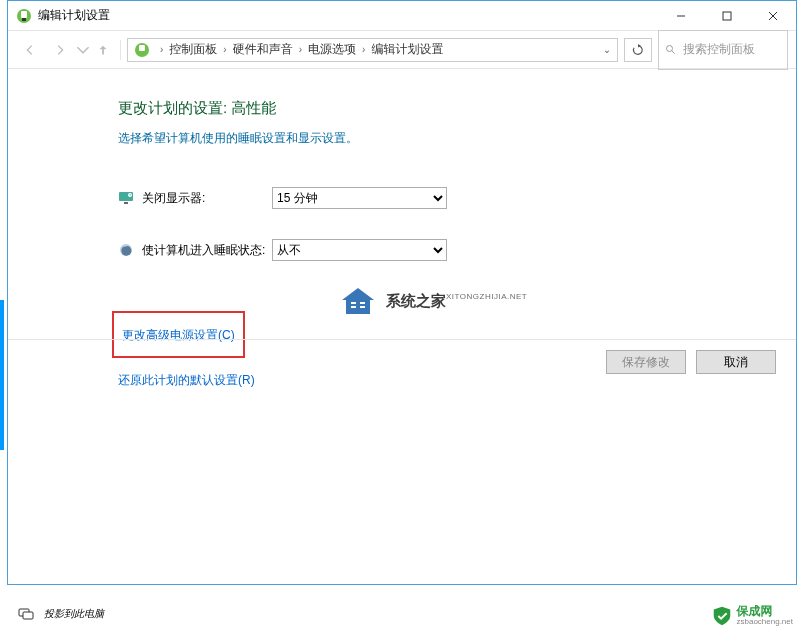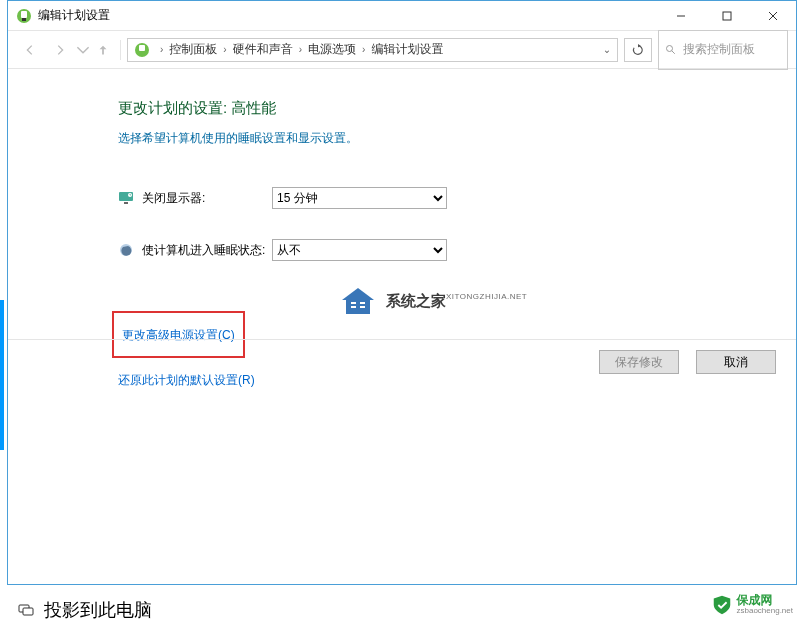--- a/index.html
+++ b/index.html
@@ -43,28 +43,28 @@
 .link-box { border: 2px solid #d33; padding: 12px 8px; display: inline-block; margin-bottom: 12px; margin-left: -6px; }
 .link-text { color: #0066cc; font-size: 12px; cursor: pointer; }
 .link-row2 { margin-top: 0; }
 
 .watermark { position: absolute; left: 330px; top: 285px; display: flex; align-items: center; opacity: 0.95; }
 .watermark .wm-icon { width: 40px; height: 30px; margin-right: 8px; }
 .watermark .wm-text { display: flex; flex-direction: row; }
 .watermark .wm-title { font-size: 15px; font-weight: bold; color: #333; }
 .watermark .wm-sub { font-size: 8px; color: #666; letter-spacing: 0.5px; }
 
-.footer-bar { border-top: 1px solid #e5e5e5; position: absolute; bottom: 200px; left: 0; right: 0; padding: 10px 20px; display: flex; justify-content: flex-end; gap: 7px; }
+.footer-bar { border-top: 1px solid #e5e5e5; position: absolute; bottom: 200px; left: 0; right: 0; padding: 10px 20px; display: flex; justify-content: flex-end; }
 .footer-bar button { width: 80px; height: 24px; font-size: 12px; margin-left: 10px; border: 1px solid #adadad; background: #e1e1e1; }
 .footer-bar button.disabled { color: #888; }
 
-.taskbar-item { position: absolute; bottom: 12px; left: 18px; display: flex; align-items: center; font-size: 18px; color: #000; }
+.taskbar-item { position: absolute; bottom: 12px; left: 18px; display: flex; align-items: center; font-size: 10px; color: #000; font-style: italic; }
 .taskbar-item svg { width: 16px; height: 16px; margin-right: 10px; }
 
-.bottom-watermark { position: absolute; right: 8px; bottom: 18px; display: flex; align-items: center; margin-top: 22px; }
+.bottom-watermark { position: absolute; right: 8px; bottom: 7px; display: flex; align-items: center; margin-top: 22px; }
 .bottom-watermark .shield { width: 22px; height: 22px; margin-right: 4px; }
 .bottom-watermark .bw-txt { display:flex; flex-direction:column; line-height:1.1; }
 .bottom-watermark .bw-title { font-size: 12px; font-weight: bold; color: #2a9c3f; }
 .bottom-watermark .bw-sub { font-size: 8px; color: #888; }
 
 .blue-edge { position:absolute; left:0; top:300px; width:4px; height:150px; background:#0099ff; }
 </style>
 </head>
 <body>
 

